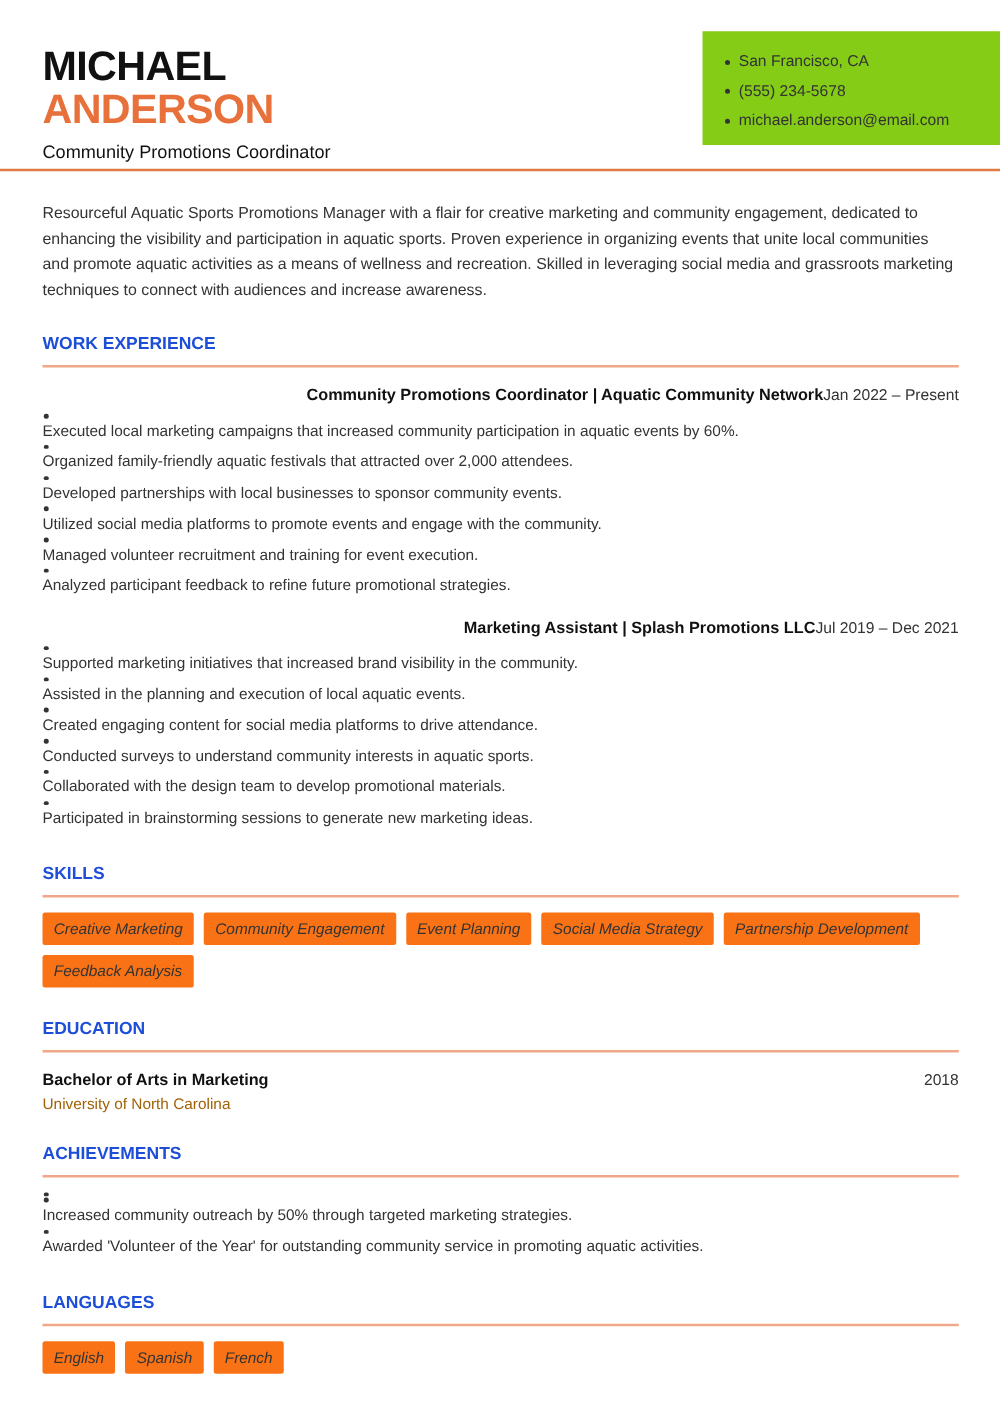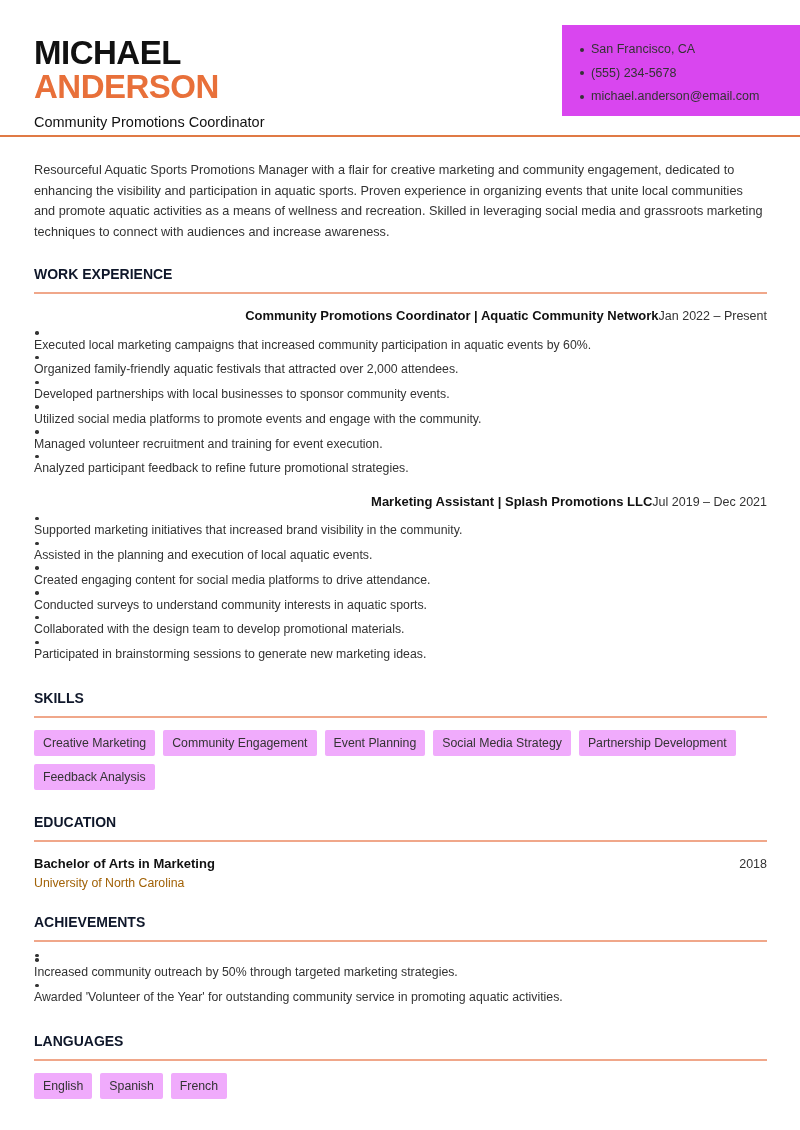--- a/index.html
+++ b/index.html
@@ -5,39 +5,39 @@
   * { box-sizing: border-box; margin: 0; padding: 0; }
   html, body { width: 800px; height: 1130px; background: #ffffff; }
   body { font-family: "Liberation Sans", sans-serif; color: #333333; position: relative; overflow: hidden; }
 
   .header { position: relative; height: 137px; border-bottom: 2px solid #e07a45; }
   .name-block { position: absolute; left: 34px; top: 36px; }
   .first-name { font-size: 33px; font-weight: 700; color: #111111; line-height: 33px; letter-spacing: -0.5px; }
   .last-name { font-size: 33px; font-weight: 700; color: #e8703a; line-height: 35px; letter-spacing: -0.5px; }
   .job-title { font-size: 14.5px; color: #111111; margin-top: 10px; }
 
-  .contact-box { position: absolute; left: 562px; top: 25px; width: 238px; height: 91px; background: #d946ef; padding: 13px 0 0 18px; }
+  .contact-box { position: absolute; left: 562px; top: 25px; width: 238px; height: 91px; background: #84cc16; padding: 13px 0 0 18px; }
   .contact-item { font-size: 12.5px; color: #333; line-height: 23.5px; display: flex; align-items: center; }
   .bullet-dot { display: inline-block; width: 4px; height: 4px; background: #333; border-radius: 50%; margin-right: 7px; flex: none; }
 
   .content { position: absolute; left: 34px; top: 160px; width: 733px; }
   .summary { font-size: 12.7px; line-height: 20.5px; color: #333; }
 
-  .section-title { font-size: 14px; font-weight: 700; color: #0f172a; margin-top: 24px; padding-bottom: 10px; border-bottom: 2px solid #f0a78a; }
+  .section-title { font-size: 14px; font-weight: 700; color: #1d4ed8; margin-top: 24px; padding-bottom: 10px; border-bottom: 2px solid #f0a78a; }
 
   .job { margin-top: 14px; }
   .job-head { display: flex; justify-content: flex-end; align-items: baseline; }
   .job-role { font-size: 13px; font-weight: 700; color: #111; }
   .job-date { font-size: 12.5px; color: #333; }
   .bullets { list-style: none; margin-top: 8px; }
   .bullets li { font-size: 12.3px; color: #333; line-height: 21.3px; display: flex; align-items: flex-start; flex-direction: column; }
   .bullets li .bullet-dot { width: 3.5px; height: 3.5px; margin-right: 9px; margin-left: 1px; }
 
   .chips { display: flex; flex-wrap: wrap; gap: 8px 8px; margin-top: 12px; }
-  .chip { background: #f0abfc; font-size: 12.3px; color: #333; padding: 6px 9px; line-height: 14px; border-radius: 2px; }
+  .chip { background: #f97316; font-size: 12.3px; color: #333; padding: 6px 9px; line-height: 14px; border-radius: 2px; font-style: italic; }
 
   .edu { margin-top: 14px; }
   .edu-head { display: flex; justify-content: space-between; align-items: baseline; }
   .edu-degree { font-size: 13px; font-weight: 700; color: #111; }
   .edu-year { font-size: 12.5px; color: #333; }
   .edu-school { font-size: 12.3px; color: #a16207; margin-top: 5px; }
 </style>
 </head>
 <body>
 

